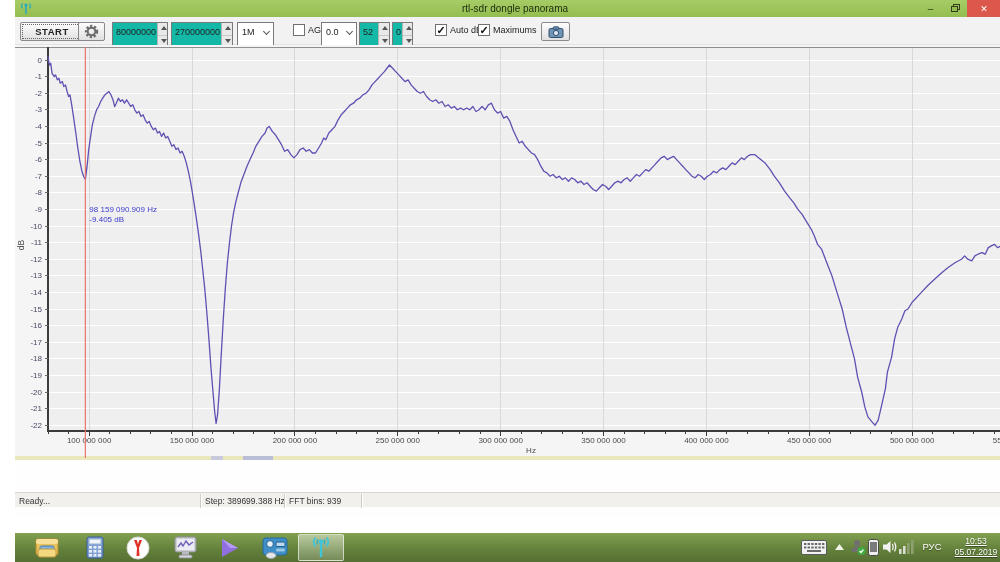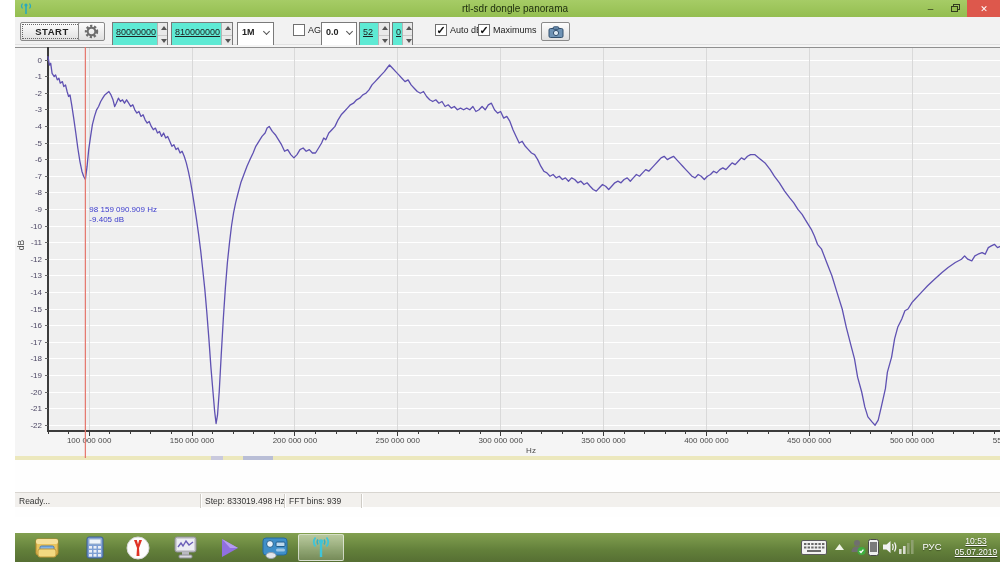--- a/index.html
+++ b/index.html
@@ -18,30 +18,30 @@
   .btn-close { left:952px; width:34px; background:#dd584c; color:#fff; font-size:9px; }
 
   
   .toolbar { position:absolute; left:0; top:17px; width:1000px; height:28px; background:#f2f2f2;
     border-bottom:1px solid #e2e2e2; font-size:9px; color:#222; }
   .tb-btn { position:absolute; top:5px; height:19px; background:linear-gradient(#fdfdfd,#e0e0e0);
     border:1px solid #8a8a8a; border-radius:2px; display:flex; align-items:center; justify-content:center; }
   .start-btn { left:5px; width:64px; font-size:9.5px; font-weight:bold; letter-spacing:.5px; outline:1px dotted #666; outline-offset:-3px; }
   .gear-btn { left:63px; width:27px; }
   .cam-btn { left:526px; width:29px; }
-  .num-field { position:absolute; top:5px; height:27px; background:#5eead4; border:1px solid #7a7a7a; display:flex;text-decoration:underline; }
+  .num-field { position:absolute; top:5px; height:27px; background:#14b8a6; border:1px solid #7a7a7a; display:flex; }
   .num-field .val { flex:1; font-size:9px; padding:4px 1px 0 3px; }
   .spin-col { width:11px; border-left:1px solid #b5b5b5; display:flex; flex-direction:column; }
   .spin-col .sp { flex:1; background:#e9e9e9; border-bottom:1px solid #c9c9c9; position:relative; }
   .spin-col .sp:last-child { border-bottom:none; }
   .spin-col .sp::after { content:""; position:absolute; left:2.5px; top:2.5px;
     border-left:3px solid transparent; border-right:3px solid transparent; }
   .spin-col .up::after { border-bottom:4px solid #555; }
   .spin-col .dn::after { border-top:4px solid #555; }
-  .combo { position:absolute; top:5px; height:34px; background:#fff; border:1px solid #7a7a7a;font-weight:bold; }
+  .combo { position:absolute; top:5px; height:34px; background:#fff; border:1px solid #7a7a7a; }
   .combo .val { font-size:9px; padding:4px 0 0 4px; }
   .combo .chev { position:absolute; right:4px; top:6px; width:5px; height:5px;
     border-right:1.5px solid #555; border-bottom:1.5px solid #555; transform:rotate(45deg); }
   .cb-group { position:absolute; top:7px; display:flex; align-items:center; }
   .checkbox { width:12px; height:12px; background:#fff; border:1px solid #707070; margin-right:3px;
     font-size:11px; line-height:10px; text-align:center; color:#111; font-weight:bold; }
   .cb-label { font-size:9px; }
 
   
   .chart-area { position:absolute; left:0; top:45px; width:1000px; height:415px; background:#f5f5f5; }
@@ -99,21 +99,21 @@
       </svg>
     </div>
     <div class="num-field" style="left:97px; width:56px;">
       <div class="val">80000000</div>
       <div class="spin-col">
           <div class="sp up"></div>
           <div class="sp dn"></div>
         </div>
     </div>
     <div class="num-field" style="left:156px; width:62px;">
-      <div class="val">810000000</div>
+      <div class="val">270000000</div>
       <div class="spin-col">
           <div class="sp up"></div>
           <div class="sp dn"></div>
         </div>
     </div>
     <div class="combo" style="left:222px; width:37px;">
       <div class="val">1M</div>
       <div class="chev"></div>
     </div>
     <div class="cb-group" style="left:278px;">
@@ -307,21 +307,21 @@
         <text x="74.3613636361766" y="167" font-size="8" fill="#3a3acc">98 159 090.909 Hz</text>
         <text x="74.3613636361766" y="177" font-size="8" fill="#3a3acc">-9.405 dB</text>
       </svg>
   </div>
 
   <div class="gap"></div>
 
   <div class="statusbar">
     <div class="sb-item" style="left:4px;">Ready...</div>
     <div class="sb-sep" style="left:185px;"></div>
-    <div class="sb-item" style="left:190px;">Step: 833019.498 Hz</div>
+    <div class="sb-item" style="left:190px;">Step: 389699.388 Hz</div>
     <div class="sb-sep" style="left:269px;"></div>
     <div class="sb-item" style="left:274px;">FFT bins: 939</div>
     <div class="sb-sep" style="left:346px;"></div>
   </div>
 
   <div class="taskbar">
     <div class="tb-icon" style="left:17px;">
       <svg width="26" height="21" viewBox="0 0 26 21">
         <rect x="2" y="2" width="22" height="16" rx="2" fill="#e8c35c" stroke="#b68a2e"></rect>
         <rect x="2" y="2" width="22" height="5" rx="2" fill="#f6e09a"></rect>

